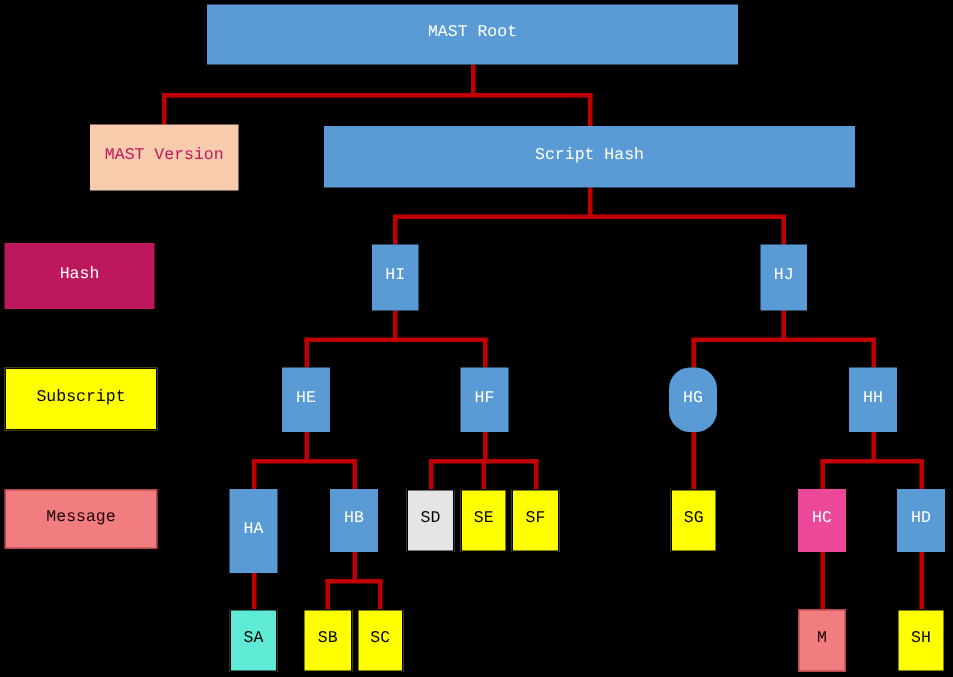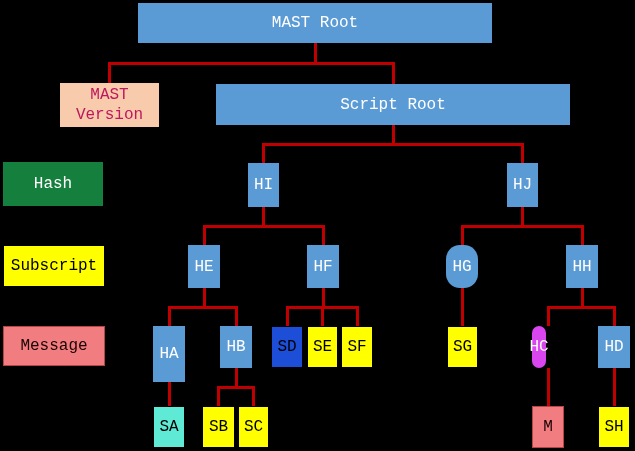--- a/index.html
+++ b/index.html
@@ -11,21 +11,21 @@
     overflow: hidden;
     font-family: "Liberation Mono", "DejaVu Sans Mono", monospace;
   }
   .node {
     position: absolute;
     box-sizing: border-box;
     display: flex;
     align-items: center;
     justify-content: center;
     text-align: center;
-    font-size: 16px;
+    font-size: 11px;
     line-height: 1.25;
     letter-spacing: 0px;
     white-space: pre-line;
   }
   .node.hash    { color: #ffffff; }
   .node.version { color: #be185d; }
   .node.subscript { color: #000000; border: 1px solid #000000; }
   .node.message { color: #1a0000; border: 1px solid rgba(130,25,30,0.55); }
   .line { position: absolute; }
 </style>
@@ -65,36 +65,36 @@
     <div class="line" style="left: 612.5px; top: 307px; width: 3px; height: 19px; background: rgb(192, 0, 0);"></div>
     <div class="line" style="left: 167.5px; top: 368px; width: 3px; height: 38px; background: rgb(192, 0, 0);"></div>
     <div class="line" style="left: 234.5px; top: 368px; width: 3px; height: 19px; background: rgb(192, 0, 0);"></div>
     <div class="line" style="left: 217px; top: 385.5px; width: 38px; height: 3px; background: rgb(192, 0, 0);"></div>
     <div class="line" style="left: 217px; top: 387px; width: 3px; height: 19px; background: rgb(192, 0, 0);"></div>
     <div class="line" style="left: 252px; top: 387px; width: 3px; height: 19px; background: rgb(192, 0, 0);"></div>
     <div class="line" style="left: 546.5px; top: 368px; width: 3px; height: 38px; background: rgb(192, 0, 0);"></div>
     <div class="line" style="left: 612.5px; top: 368px; width: 3px; height: 38px; background: rgb(192, 0, 0);"></div>
     <div class="node hash" style="left: 138px; top: 3px; width: 354px; height: 40px; background: rgb(91, 155, 213);">MAST Root</div>
     <div class="node version" style="left: 60px; top: 83px; width: 99px; height: 44px; background: rgb(248, 203, 173);">MAST Version</div>
-    <div class="node hash" style="left: 216px; top: 84px; width: 354px; height: 41px; background: rgb(91, 155, 213);">Script Root</div>
+    <div class="node hash" style="left: 216px; top: 84px; width: 354px; height: 41px; background: rgb(91, 155, 213);">Script Hash</div>
     <div class="node hash" style="left: 248px; top: 163px; width: 31px; height: 44px; background: rgb(91, 155, 213);">HI</div>
     <div class="node hash" style="left: 507px; top: 163px; width: 31px; height: 44px; background: rgb(91, 155, 213);">HJ</div>
     <div class="node hash" style="left: 188px; top: 245px; width: 32px; height: 43px; background: rgb(91, 155, 213);">HE</div>
     <div class="node hash" style="left: 307px; top: 245px; width: 32px; height: 43px; background: rgb(91, 155, 213);">HF</div>
     <div class="node hash" style="left: 446px; top: 245px; width: 32px; height: 43px; background: rgb(91, 155, 213); border-radius: 14px;">HG</div>
     <div class="node hash" style="left: 566px; top: 245px; width: 32px; height: 43px; background: rgb(91, 155, 213);">HH</div>
     <div class="node hash" style="left: 153px; top: 326px; width: 32px; height: 56px; background: rgb(91, 155, 213);">HA</div>
     <div class="node hash" style="left: 220px; top: 326px; width: 32px; height: 42px; background: rgb(91, 155, 213);">HB</div>
-    <div class="node subscript" style="left: 271px; top: 326px; width: 32px; height: 42px; background: #1d4ed8;">SD</div>
+    <div class="node subscript" style="left: 271px; top: 326px; width: 32px; height: 42px; background: #e5e5e5;">SD</div>
     <div class="node subscript" style="left: 307px; top: 326px; width: 31px; height: 42px; background: rgb(255, 255, 0);">SE</div>
     <div class="node subscript" style="left: 341px; top: 326px; width: 32px; height: 42px; background: rgb(255, 255, 0);">SF</div>
     <div class="node subscript" style="left: 447px; top: 326px; width: 31px; height: 42px; background: rgb(255, 255, 0);">SG</div>
-    <div class="node hash" style="left: 532px; top: 326px; width: 14px; height: 42px; background: #d946ef; border-radius: 10px;">HC</div>
+    <div class="node hash" style="left: 532px; top: 326px; width: 32px; height: 42px; background: #ec4899;">HC</div>
     <div class="node hash" style="left: 598px; top: 326px; width: 32px; height: 42px; background: rgb(91, 155, 213);">HD</div>
     <div class="node subscript" style="left: 153px; top: 406px; width: 32px; height: 42px; background: #5eead4;">SA</div>
     <div class="node subscript" style="left: 202px; top: 406px; width: 33px; height: 42px; background: rgb(255, 255, 0);">SB</div>
     <div class="node subscript" style="left: 238px; top: 406px; width: 31px; height: 42px; background: rgb(255, 255, 0);">SC</div>
     <div class="node message" style="left: 532px; top: 406px; width: 32px; height: 42px; background: rgb(242, 125, 128);">M</div>
     <div class="node subscript" style="left: 598px; top: 406px; width: 32px; height: 42px; background: rgb(255, 255, 0);">SH</div>
-    <div class="node hash" style="left: 3px; top: 162px; width: 100px; height: 44px; background: #15803d;">Hash</div>
+    <div class="node hash" style="left: 3px; top: 162px; width: 100px; height: 44px; background: #be185d;">Hash</div>
     <div class="node subscript" style="left: 3px; top: 245px; width: 102px; height: 42px; background: rgb(255, 255, 0);">Subscript</div>
     <div class="node message" style="left: 3px; top: 326px; width: 102px; height: 40px; background: rgb(242, 125, 128);">Message</div>
   </div>
 
 </body></html>

